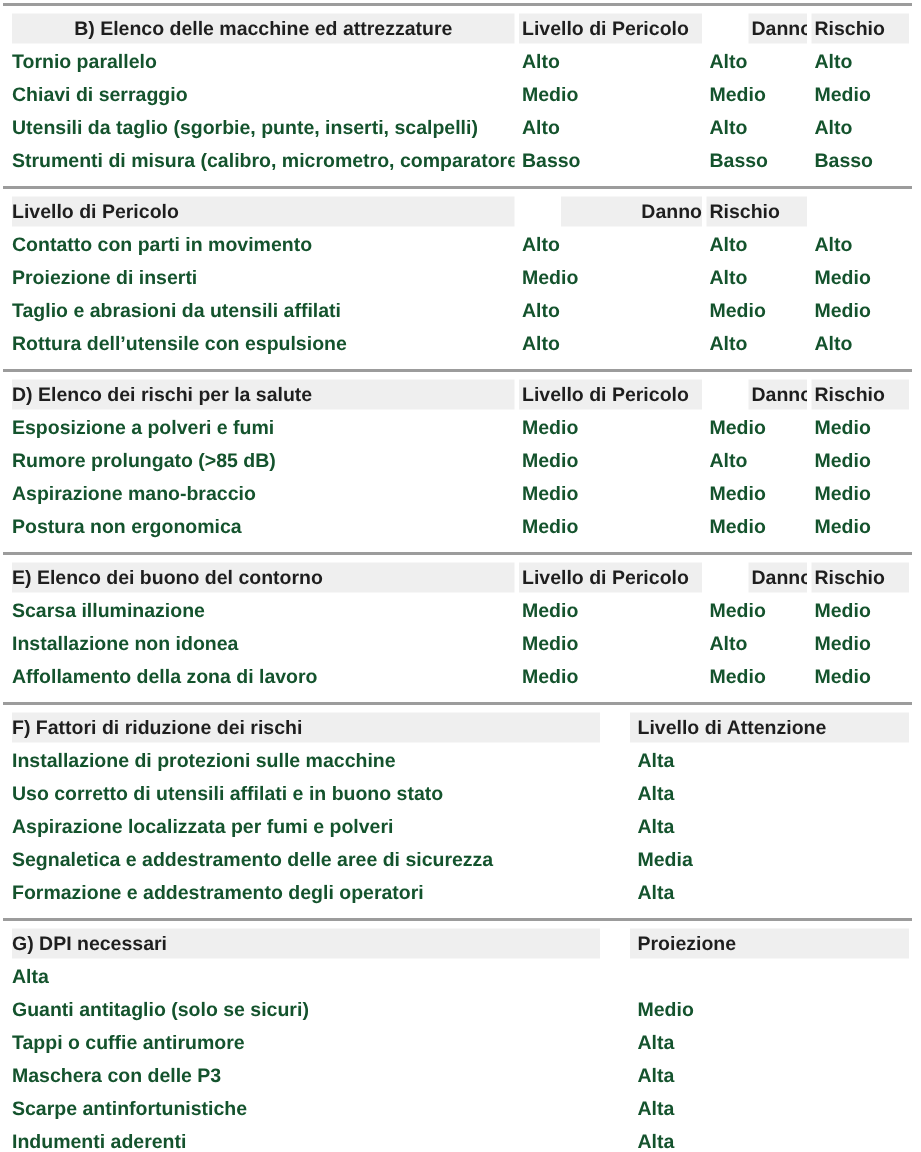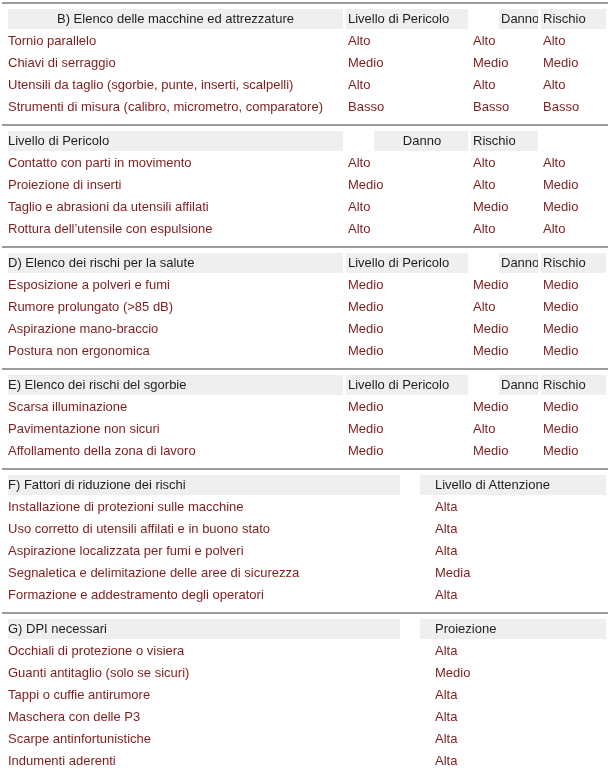--- a/index.html
+++ b/index.html
@@ -12,38 +12,39 @@
   body { padding-top: 2px; height: 768px; overflow: hidden; }
 
   .section {
     border-top: 2px solid #9c9c9c;
     margin: 0 6px 6px 2px;
     padding: 5px 2px 0 6px;
   }
   .header-row { display: grid; margin-bottom: 1px; }
   .hcell {
     background: #efefef;
-    font-weight: normal;
+    font-weight: bold;
     color: #1e1e1e;
     height: 20px;
     line-height: 20px;
     white-space: nowrap;
     overflow: visible;
   }
   .row {
     display: grid;
     height: 22px;
     line-height: 22px;
-    color: #7f1d1d;
+    color: #14532d;
+    font-weight: bold;
   }
   .grid-4 { grid-template-columns: 335px 122px 67px auto; column-gap: 3px; }
   .grid-2 { grid-template-columns: 392px auto; column-gap: 20px; }
   .grid-4 > :nth-child(n+2) { padding-left: 2px; }
-  .grid-2 > :nth-child(2) { padding-left: 15px; }
-  .center { text-align: center; margin-left: 28px; }
+  .grid-2 > :nth-child(2) { padding-left: 5px; }
+  .center { text-align: right; margin-left: 28px; }
   .title-center { text-align: center; }
   .cell { white-space: nowrap; overflow: hidden; }
 </style>
 </head>
 <body>
 
 <div id="document">
     <div class="section">
     <div class="header-row grid-4">
       <div class="hcell cell title-center">B) Elenco delle macchine ed attrezzature</div>
@@ -140,34 +141,34 @@
         <div class="row grid-4">
     <div class="cell">Postura non ergonomica</div>
   <div class="cell">Medio</div>
           <div class="cell">Medio</div>
           <div class="cell">Medio</div>
         </div>
       </div>
   </div>
     <div class="section">
     <div class="header-row grid-4">
-      <div class="hcell cell">E) Elenco dei rischi del sgorbie</div>
+      <div class="hcell cell">E) Elenco dei buono del contorno</div>
     <div class="hcell cell">Livello di Pericolo</div>
         <div class="hcell cell center">Danno</div>
         <div class="hcell cell">Rischio</div>
       </div>
     <div>
         <div class="row grid-4">
     <div class="cell">Scarsa illuminazione</div>
   <div class="cell">Medio</div>
           <div class="cell">Medio</div>
           <div class="cell">Medio</div>
         </div>
         <div class="row grid-4">
-    <div class="cell">Pavimentazione non sicuri</div>
+    <div class="cell">Installazione non idonea</div>
   <div class="cell">Medio</div>
           <div class="cell">Alto</div>
           <div class="cell">Medio</div>
         </div>
         <div class="row grid-4">
     <div class="cell">Affollamento della zona di lavoro</div>
   <div class="cell">Medio</div>
           <div class="cell">Medio</div>
           <div class="cell">Medio</div>
         </div>
@@ -185,37 +186,36 @@
         </div>
         <div class="row grid-2">
     <div class="cell">Uso corretto di utensili affilati e in buono stato</div>
   <div class="cell">Alta</div>
         </div>
         <div class="row grid-2">
     <div class="cell">Aspirazione localizzata per fumi e polveri</div>
   <div class="cell">Alta</div>
         </div>
         <div class="row grid-2">
-    <div class="cell">Segnaletica e delimitazione delle aree di sicurezza</div>
+    <div class="cell">Segnaletica e addestramento delle aree di sicurezza</div>
   <div class="cell">Media</div>
         </div>
         <div class="row grid-2">
     <div class="cell">Formazione e addestramento degli operatori</div>
   <div class="cell">Alta</div>
         </div>
       </div>
   </div>
     <div class="section">
     <div class="header-row grid-2">
       <div class="hcell cell">G) DPI necessari</div>
     <div class="hcell cell">Proiezione</div>
       </div>
     <div>
         <div class="row grid-2">
-    <div class="cell">Occhiali di protezione o visiera</div>
   <div class="cell">Alta</div>
         </div>
         <div class="row grid-2">
     <div class="cell">Guanti antitaglio (solo se sicuri)</div>
   <div class="cell">Medio</div>
         </div>
         <div class="row grid-2">
     <div class="cell">Tappi o cuffie antirumore</div>
   <div class="cell">Alta</div>
         </div>

